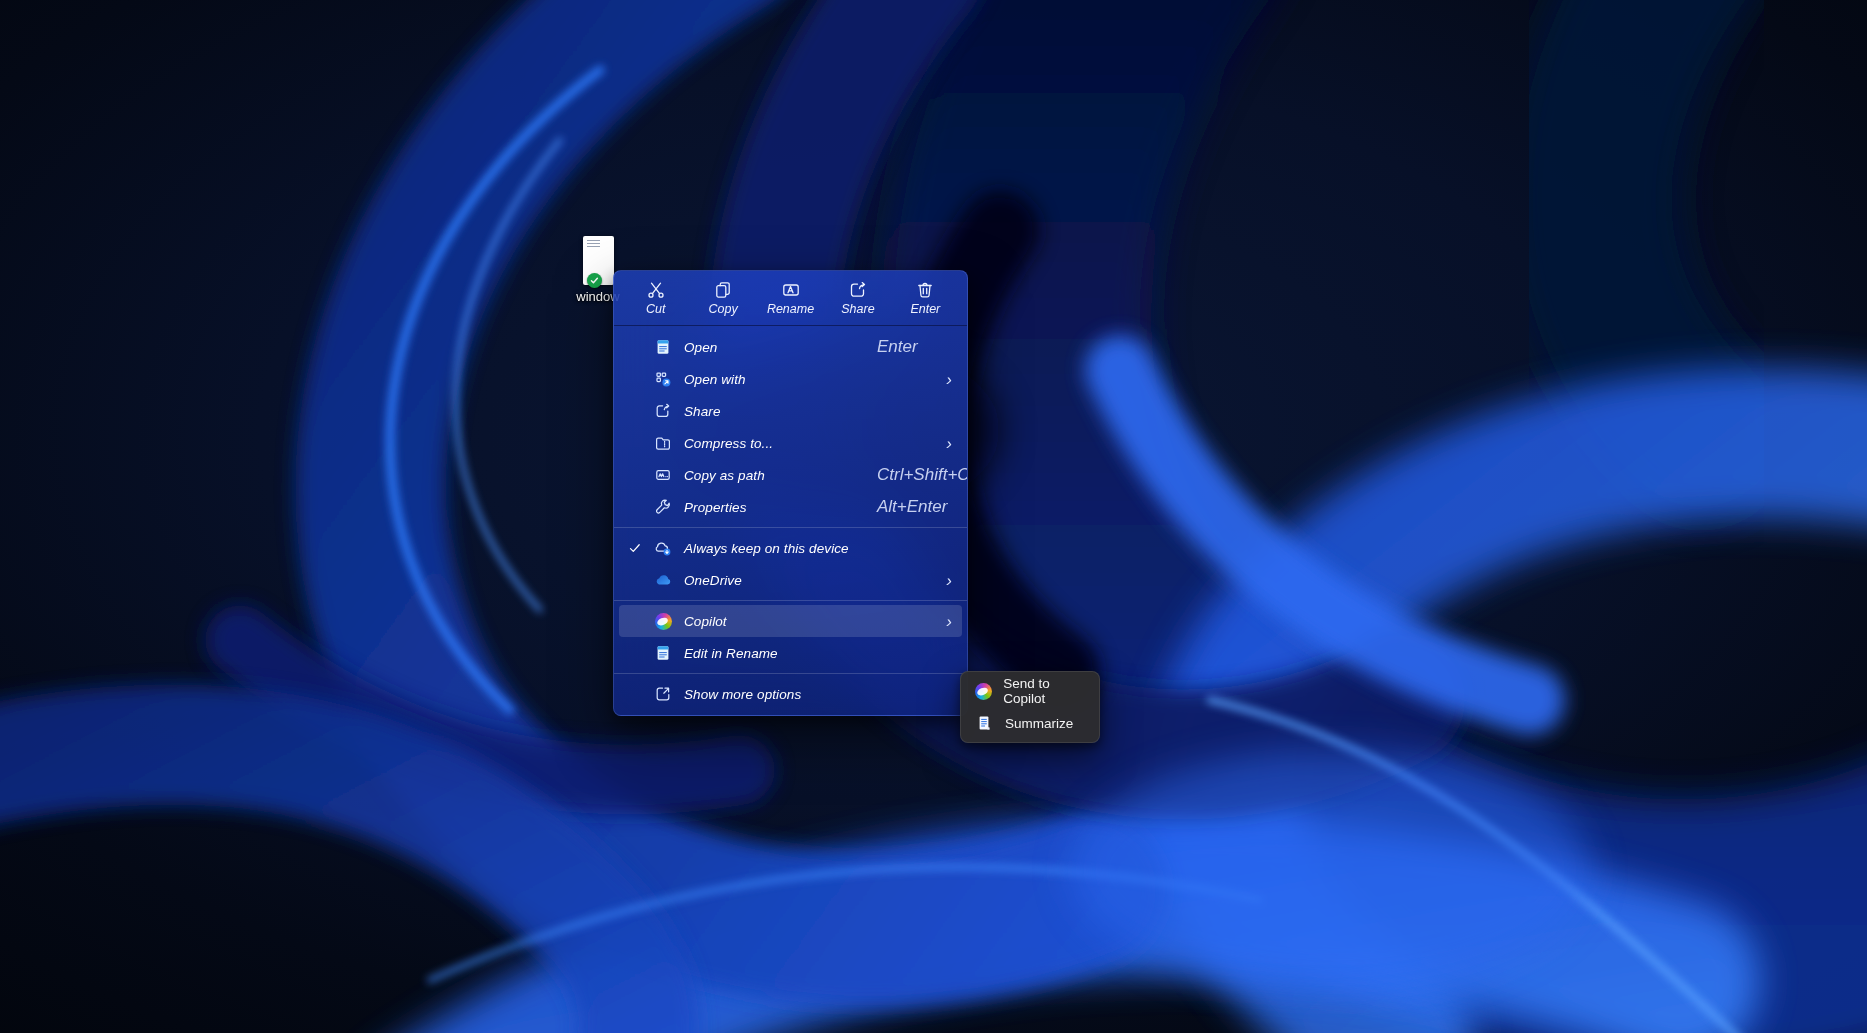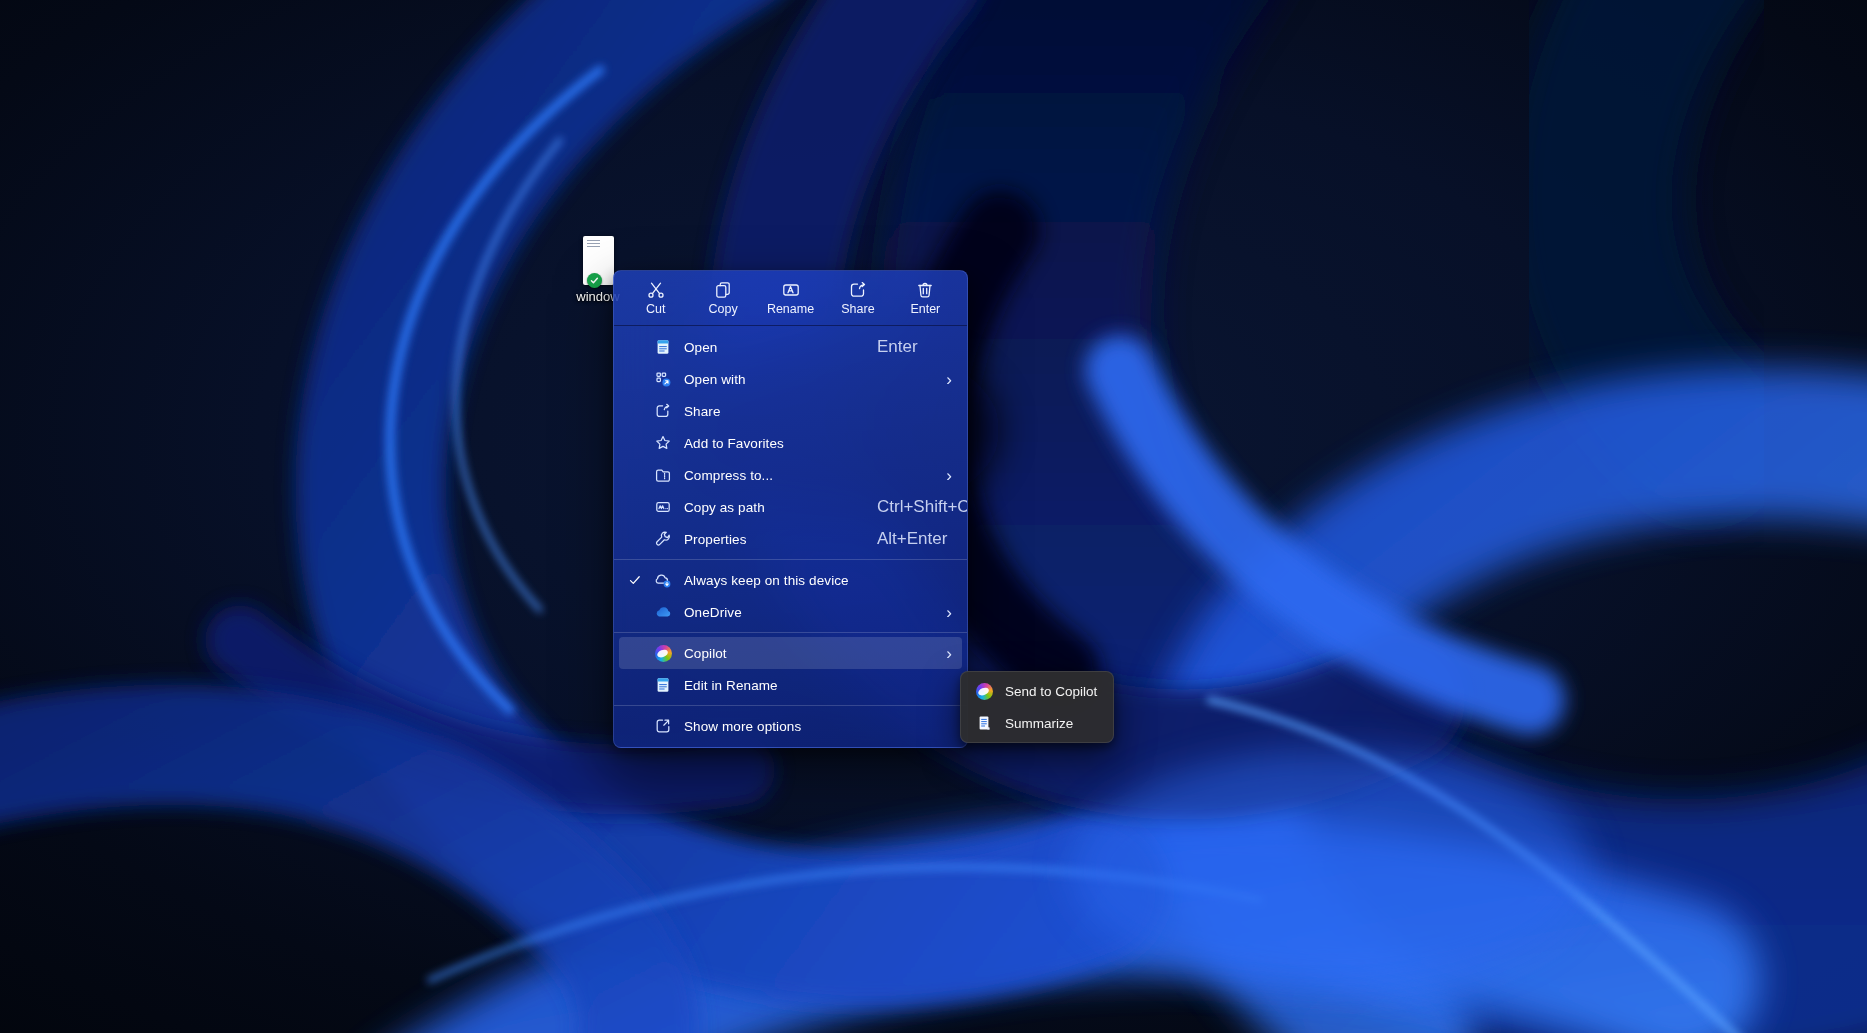--- a/index.html
+++ b/index.html
@@ -20,40 +20,40 @@
   .icon-label{margin-top:4px;font-size:13px;color:#ffffff;max-width:88px;white-space:nowrap;
        text-shadow:0 1px 2px rgba(0,0,0,.95), 0 0 4px rgba(0,0,0,.7);}
 
   
   .context-menu{position:absolute;left:613px;top:270px;width:355px;z-index:10;
       border-radius:8px;border:1px solid rgba(140,170,255,.22);box-sizing:border-box;
       background:linear-gradient(173deg, rgba(33,68,196,.78), rgba(15,36,126,.84));
       -webkit-backdrop-filter:blur(26px) saturate(1.35);
       backdrop-filter:blur(26px) saturate(1.35);
       box-shadow:0 22px 55px rgba(0,0,0,.55), 0 6px 16px rgba(0,0,0,.4);
-      color:#fff;overflow:hidden;}
+      color:#fff;overflow:hidden;font-style:italic;}
   .quick-row{height:54px;display:flex;align-items:center;padding:0 8px;
       border-bottom:1px solid rgba(6,14,56,.6);}
   .quick-btn{flex:1;height:46px;display:flex;flex-direction:column;align-items:center;
       justify-content:center;gap:2px;border-radius:5px;cursor:default;}
   .quick-btn span{font-size:12.5px;color:#eef2ff;}
   .menu-list{padding:5px 0 5px 0;}
   .menu-item{position:relative;display:flex;align-items:center;height:32px;margin:0 5px;
       padding:0 9px 0 3px;border-radius:4px;font-size:13.5px;}
   .menu-item.highlight{background:rgba(255,255,255,.14);}
   .mi-check{width:26px;display:flex;justify-content:center;align-items:center;}
   .mi-icon{width:30px;display:flex;justify-content:center;align-items:center;}
   .mi-label{margin-left:6px;letter-spacing:.1px;}
   .mi-shortcut{position:absolute;left:258px;font-size:17px;color:#c6d0f0;}
   .mi-chevron{position:absolute;left:321px;width:18px;text-align:center;font-size:17px;
       line-height:1;color:#dfe8ff;}
   .sep{height:1px;background:rgba(255,255,255,.17);margin:4px 0;}
 
   
-  .submenu{position:absolute;left:960px;top:671px;width:154px;z-index:20;border-radius:8px;
+  .submenu{position:absolute;left:960px;top:671px;width:140px;z-index:20;border-radius:8px;
       background:rgba(44,44,46,.97);border:1px solid rgba(255,255,255,.09);box-sizing:border-box;
       box-shadow:0 14px 36px rgba(0,0,0,.6), 0 4px 10px rgba(0,0,0,.45);
       padding:3px 0;color:#f3f3f3;}
   .sub-item{display:flex;align-items:center;height:32px;margin:0 4px;padding:0 6px;
       border-radius:4px;font-size:13.5px;}
   .sub-icon{width:26px;display:flex;justify-content:center;align-items:center;}
   .sub-label{margin-left:8px;}
 
   
   .ic{stroke:#d7e4ff;stroke-width:1.25;fill:none;stroke-linecap:round;stroke-linejoin:round;}
@@ -223,29 +223,20 @@
           <svg width="18" height="18" viewBox="0 0 18 18">
             <g class="ic">
                 <path d="M8.6,3.8 H5.4 a2.2,2.2 0 0 0 -2.2,2.2 v6.2 a2.2,2.2 0 0 0 2.2,2.2 h6.2 a2.2,2.2 0 0 0 2.2,-2.2 V9"></path>
             <path d="M10.3,7.7 C10.7,5.4 12.1,4.3 14.6,4.1 M12.7,2.3 l2,1.7 -2,1.8"></path>
               </g>
             </svg>
           </span>
         <span class="mi-label">Share</span>
       </div>
 
-      <div class="menu-item">
-        <span class="mi-check"></span>
-        <span class="mi-icon">
-          <svg width="18" height="18" viewBox="0 0 18 18">
-            <path class="ic" d="M9,2.6 l1.9,3.9 4.3,.6 -3.1,3 .7,4.3 -3.8,-2 -3.8,2 .7,-4.3 -3.1,-3 4.3,-.6 z"></path>
-            </svg>
-          </span>
-        <span class="mi-label">Add to Favorites</span>
-      </div>
 
       <div class="menu-item">
         <span class="mi-check"></span>
         <span class="mi-icon">
           <svg width="18" height="18" viewBox="0 0 18 18">
             <g class="ic">
                 <path d="M2.6,13.6 V5.8 A1.6,1.6 0 0 1 4.2,4.2 h3.6 L9.2,5.8 h4.6 a1.6,1.6 0 0 1 1.6,1.6 v6.2 a1.6,1.6 0 0 1 -1.6,1.6 H4.2 a1.6,1.6 0 0 1 -1.6,-1.6 z"></path>
             <path d="M10.6,7.4 v.9 M10.6,9.6 v.9 M10.6,11.8 v.9"></path>
               </g>
             </svg>

